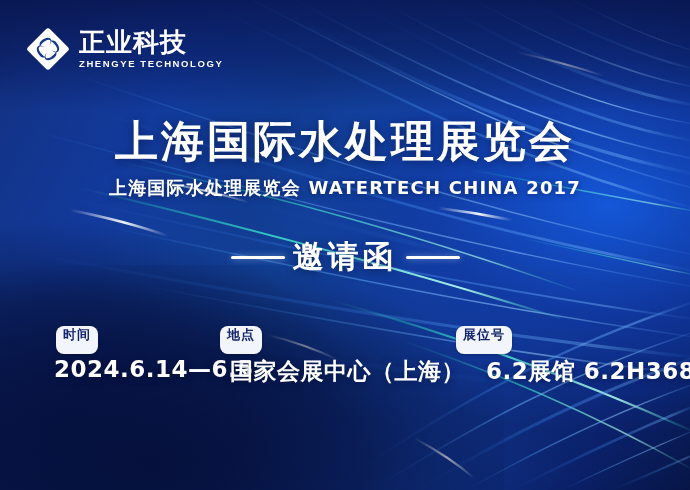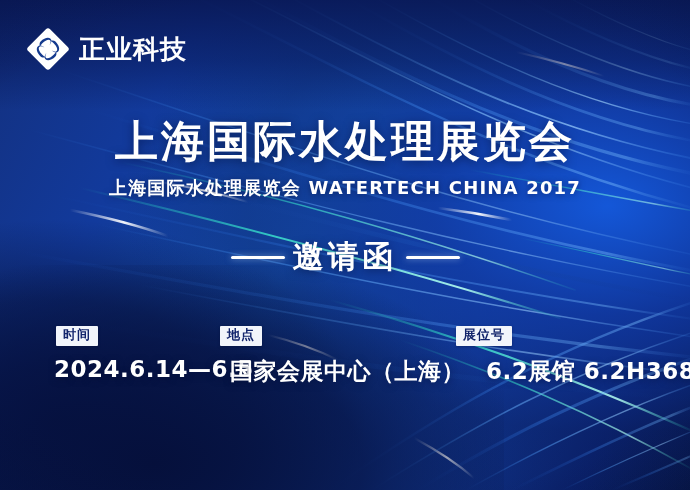--- a/index.html
+++ b/index.html
@@ -142,28 +142,28 @@
     width: 580px;
   }
   .info-labels, .info-values {
     position: relative;
     height: 24px;
   }
   .info-values { height: 30px; margin-top: 6px; }
   .badge {
     position: absolute;
     display: inline-block;
-    padding: 2px 7px 3px 7px;
+    padding: 2px 7px 11px 7px;
     background: #f2f5fb;
     color: #12246b;
     font-family: Liberation Sans, sans-serif;
     font-size: 13px;
     font-weight: bold;
     letter-spacing: 1px;
-    border-radius: 1px;
+    border-radius: 8px;
     line-height: 1.15;
     white-space: nowrap;
     box-shadow: 0 1px 3px rgba(3,12,46,0.35);
   }
   .value {
     position: absolute;
     font-family: "DejaVu Sans", "Liberation Sans", sans-serif;
     font-size: 23px;
     font-weight: bold;
     color: #ffffff;
@@ -280,20 +280,21 @@
         <g transform="rotate(45 22 22)" fill="#143a8e">
           <path d="M22 11.5c5.4 0 9 2.3 9 5.1 0 2.1-2 3.4-5.3 3.9 2.6-.9 3.9-1.9 3.9-3.1 0-2-3.1-3.4-7.6-3.4-1.5 0-2.9.2-4.1.5 1.2-1.8 2.5-3 4.1-3z"></path>
           <path d="M32.5 22c0 5.4-2.3 9-5.1 9-2.1 0-3.4-2-3.9-5.3.9 2.6 1.9 3.9 3.1 3.9 2 0 3.4-3.1 3.4-7.6 0-1.5-.2-2.9-.5-4.1 1.8 1.2 3 2.5 3 4.1z"></path>
           <path d="M22 32.5c-5.4 0-9-2.3-9-5.1 0-2.1 2-3.4 5.3-3.9-2.6.9-3.9 1.9-3.9 3.1 0 2 3.1 3.4 7.6 3.4 1.5 0 2.9-.2 4.1-.5-1.2 1.8-2.5 3-4.1 3z"></path>
           <path d="M11.5 22c0-5.4 2.3-9 5.1-9 2.1 0 3.4 2 3.9 5.3-.9-2.6-1.9-3.9-3.1-3.9-2 0-3.4 3.1-3.4 7.6 0 1.5.2 2.9.5 4.1-1.8-1.2-3-2.5-3-4.1z"></path>
         </g>
       </svg>
     </span>
     <span class="logo-text">
       <span class="logo-cn">正业科技</span>
+      <span class="logo-en">ZHENGYE TECHNOLOGY</span>
     </span>
   </div>
 
   <div class="title-block">
     <div class="main-title">上海国际水处理展览会</div>
     <div class="sub-title">上海国际水处理展览会 WATERTECH CHINA 2017</div>
   </div>
 
   <div class="invite-row">
     <span class="invite-rule"></span>

